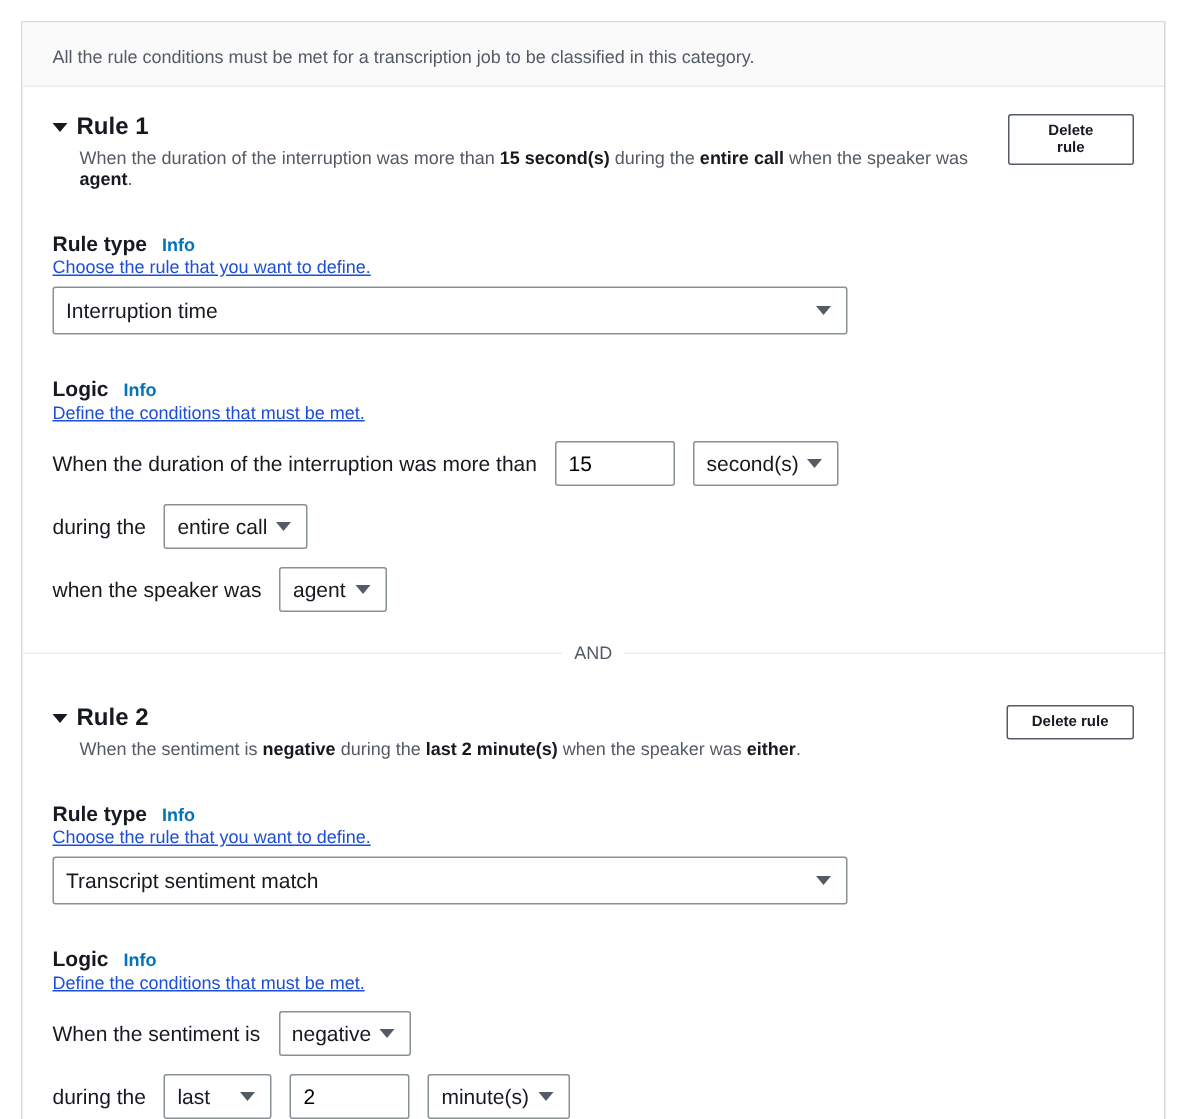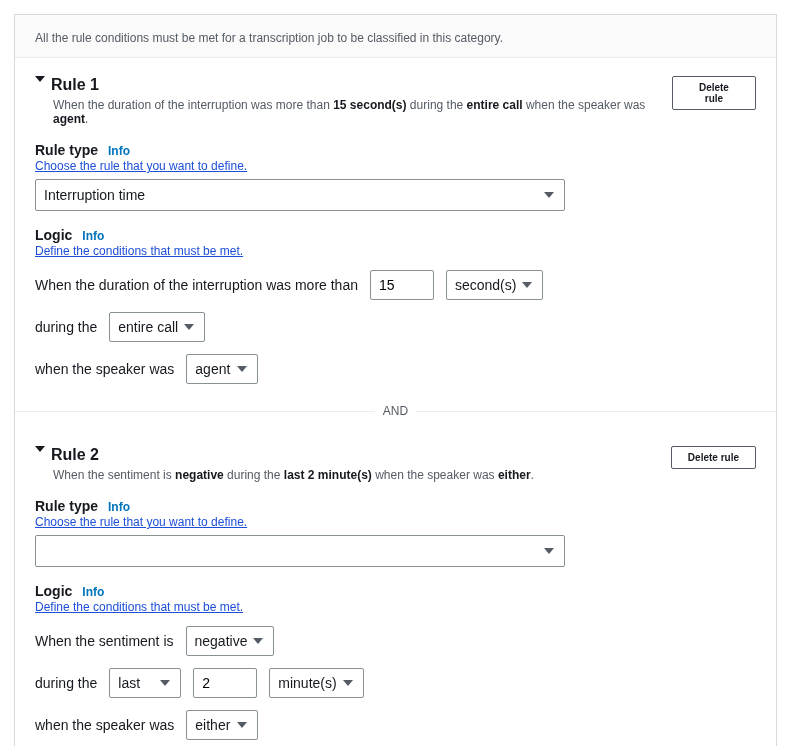--- a/index.html
+++ b/index.html
@@ -38,21 +38,21 @@
   .rule-block {
     padding-top: 18px;
   }
   .rule-head {
     display: flex;
     justify-content: space-between;
     align-items: flex-start;
   }
   .rule-title-row {
     display: flex;
-    align-items: flex-start;
+    align-items: center;
     gap: 6px;
     cursor: pointer;
   }
   .tri-down {
     width: 0; height: 0;
     border-left: 5px solid transparent;
     border-right: 5px solid transparent;
     border-top: 6px solid #16191f;
   }
   .rule-title {
@@ -69,21 +69,21 @@
     background: #fff;
     border: 1px solid #545b64;
     color: #16191f;
     padding: 5px 16px;
     font-size: 10px;
     font-weight: 700;
     cursor: pointer;
     border-radius: 2px;
   }
   .field-group {
-    margin-top: 16px;
+    margin-top: 28px;
   }
   .field-label-row {
     display: flex;
     align-items: baseline;
     gap: 10px;
   }
   .field-label {
     font-size: 14px;
     font-weight: 700;
     color: #16191f;
@@ -131,21 +131,21 @@
     align-items: center;
     gap: 12px;
     font-size: 14px;
   }
   .txt-in {
     height: 30px;
     border: 1px solid #879196;
     border-radius: 2px;
     padding: 0 8px;
     font-size: 14px;
-    width: 64px;
+    width: 80px;
   }
   .sel-sm {
     height: 30px;
     border: 1px solid #879196;
     border-radius: 2px;
     padding: 0 26px 0 8px;
     font-size: 14px;
     background: #fff;
     display: inline-flex;
     align-items: center;
@@ -261,20 +261,21 @@
         <button class="btn">Delete rule</button>
       </div>
 
       <div class="field-group">
         <div class="field-label-row">
           <span class="field-label">Rule type</span>
           <span class="info-link">Info</span>
         </div>
         <div class="field-hint">Choose the rule that you want to define.</div>
         <div class="select-wide">
+          <span>Transcript sentiment match</span>
           <span class="tri-sel"></span>
         </div>
       </div>
 
       <div class="field-group">
         <div class="field-label-row">
           <span class="field-label">Logic</span>
           <span class="info-link">Info</span>
         </div>
         <div class="field-hint">Define the conditions that must be met.</div>

